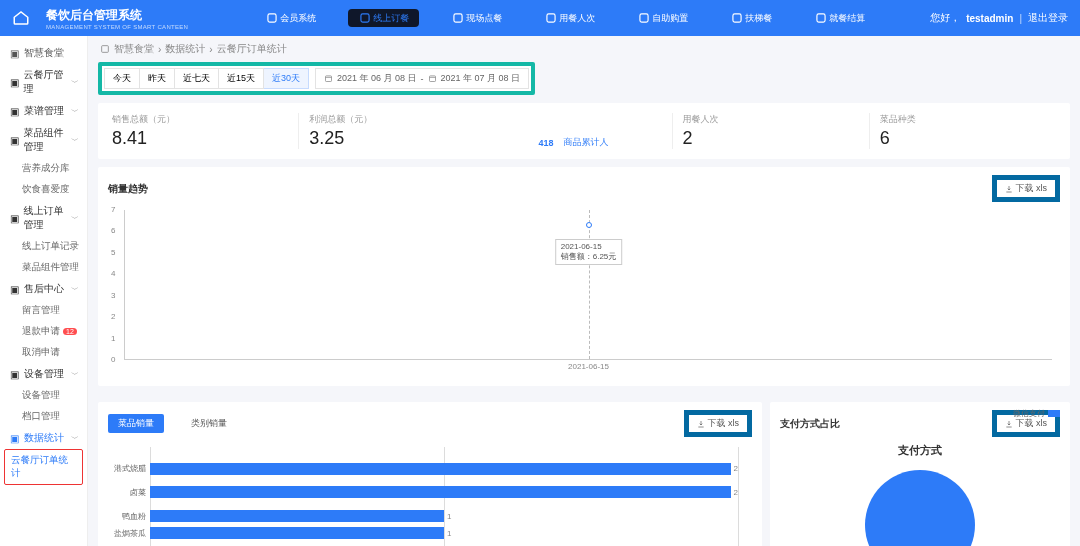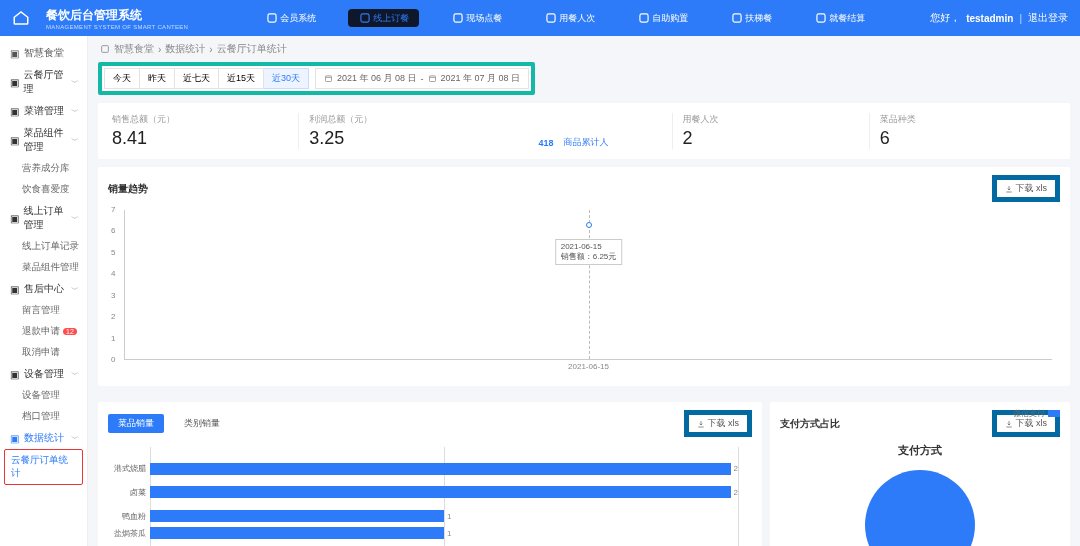--- a/index.html
+++ b/index.html
@@ -63,21 +63,21 @@
 .ytick { position: absolute; left: -14px; font-size: 8px; color: #888; transform: translateY(50%); }
 .xlabel { position: absolute; bottom: -12px; left: 50%; transform: translateX(-50%); font-size: 8px; color: #888; }
 .dot { position: absolute; width: 6px; height: 6px; border: 1px solid #2d7bf8; background: #fff; border-radius: 50%; transform: translate(-50%, 50%); }
 .vline { position: absolute; width: 0; border-left: 1px dashed #bbb; }
 .tip { position: absolute; border: 1px solid #ccc; background: #fff; font-size: 8px; color: #555; padding: 2px 5px; white-space: nowrap; transform: translateX(-50%); }
 
 
 .row { display: flex; gap: 8px; margin-top: 8px; }
 .col-l { flex: 1; }
 .col-r { width: 300px; }
-.tabs { display: flex; gap: 10px; align-items: flex-start; }
+.tabs { display: flex; gap: 17px; align-items: flex-start; }
 .tab { padding: 3px 10px; font-size: 9px; border-radius: 2px; cursor: pointer; color: #555; }
 .tab.sel { background: #2d7bf8; color: #fff; }
 
 
 .barwrap { margin-top: 10px; margin-left: 42px; margin-right: 14px; position: relative; height: 130px; border-bottom: 1px solid #ccc; }
 .barwrap .gx { position: absolute; top: 0; bottom: 0; border-left: 1px solid #dcdcdc; }
 .barrow { position: absolute; left: 0; right: 0; height: 20px; display: flex; align-items: center; }
 .barcat { position: absolute; left: -42px; width: 38px; text-align: right; font-size: 8px; color: #666; }
 .bar { height: 12px; background: #2d7bf8; }
 .barval { font-size: 8px; color: #888; margin-left: 3px; }

